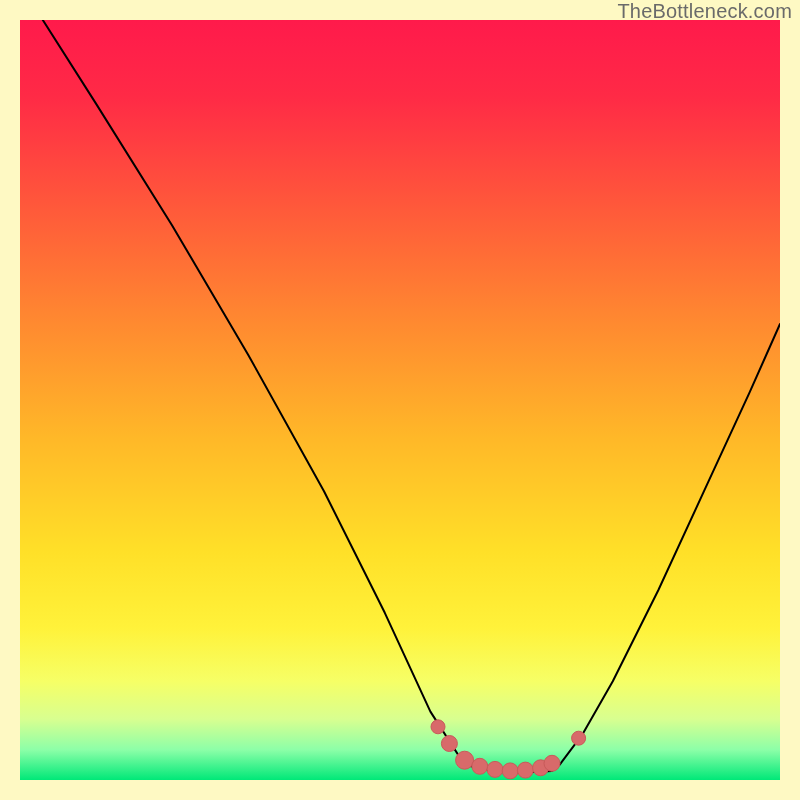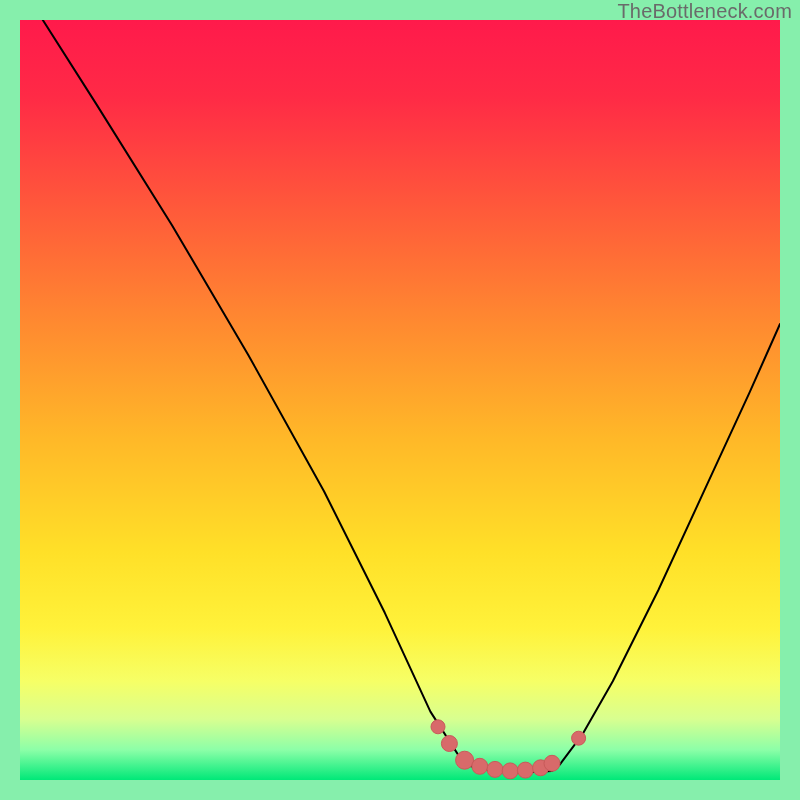--- a/index.html
+++ b/index.html
@@ -8,21 +8,21 @@
     width: 800px;
     height: 800px;
     background: #000;
     overflow: hidden;
     font-family: Arial, Helvetica, sans-serif;
   }
   .stage {
     position: relative;
     width: 800px;
     height: 800px;
-    background: #86efac;
+    background: #fef9c3;
   }
   .plot {
     position: absolute;
     left: 20px;
     top: 20px;
     width: 760px;
     height: 760px;
     overflow: hidden;
   }
   .plot svg {

